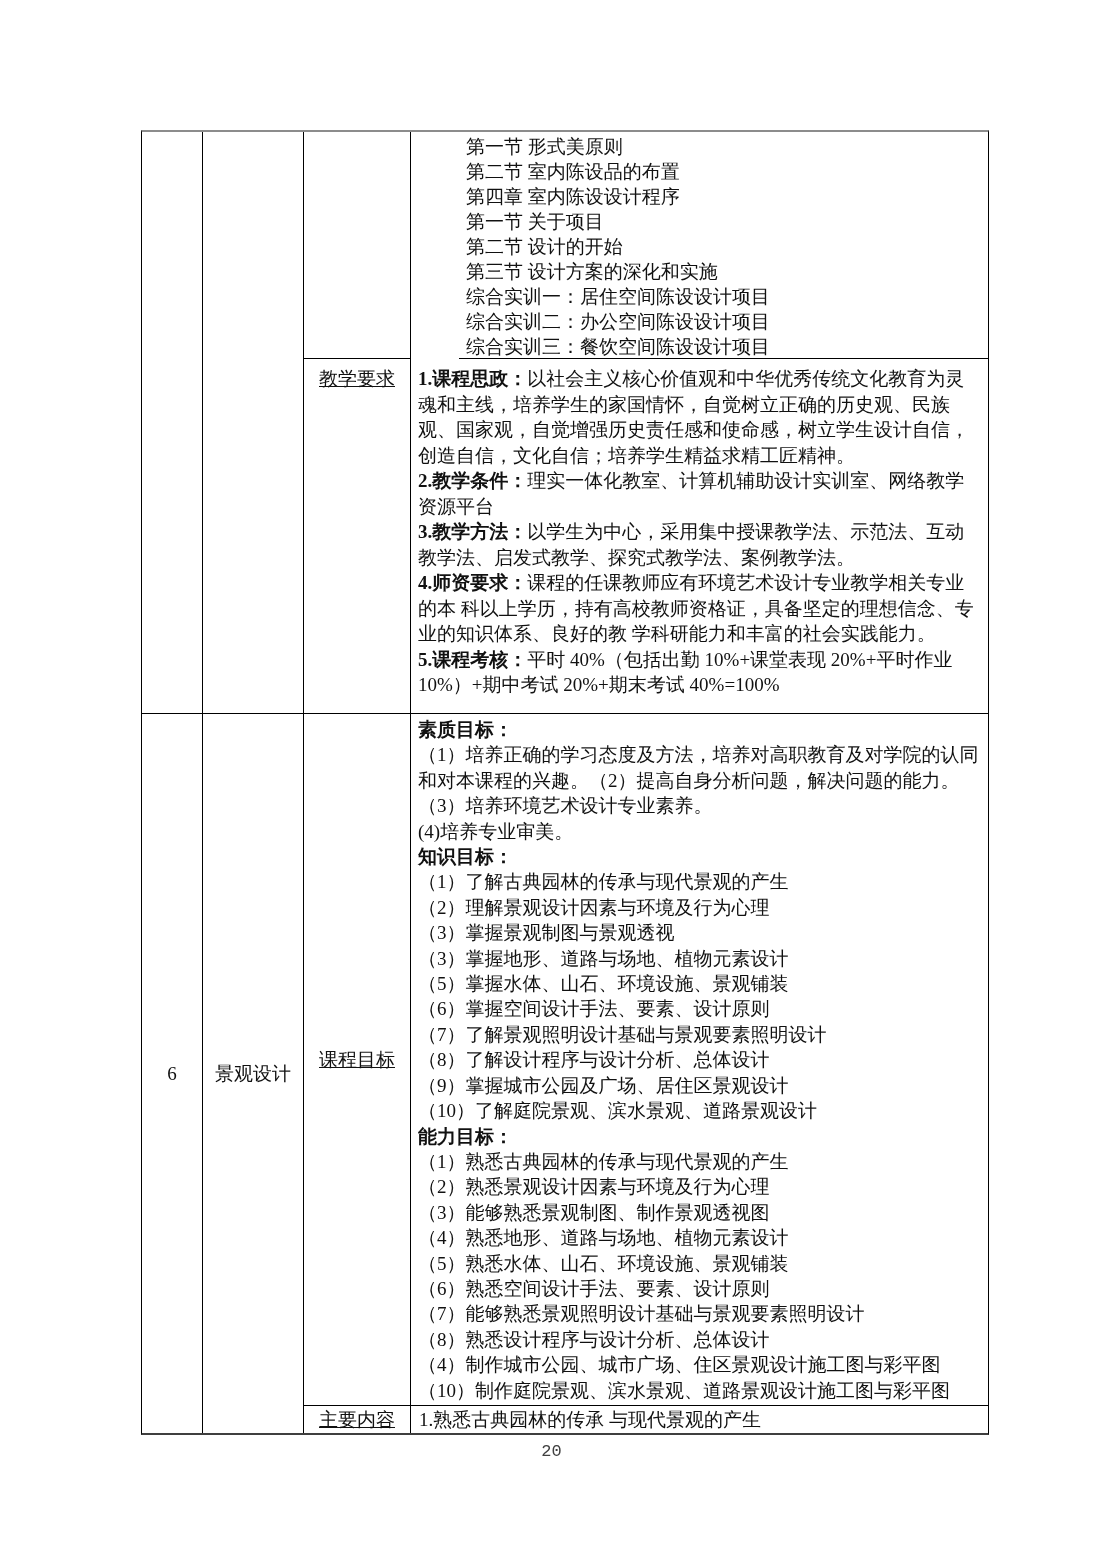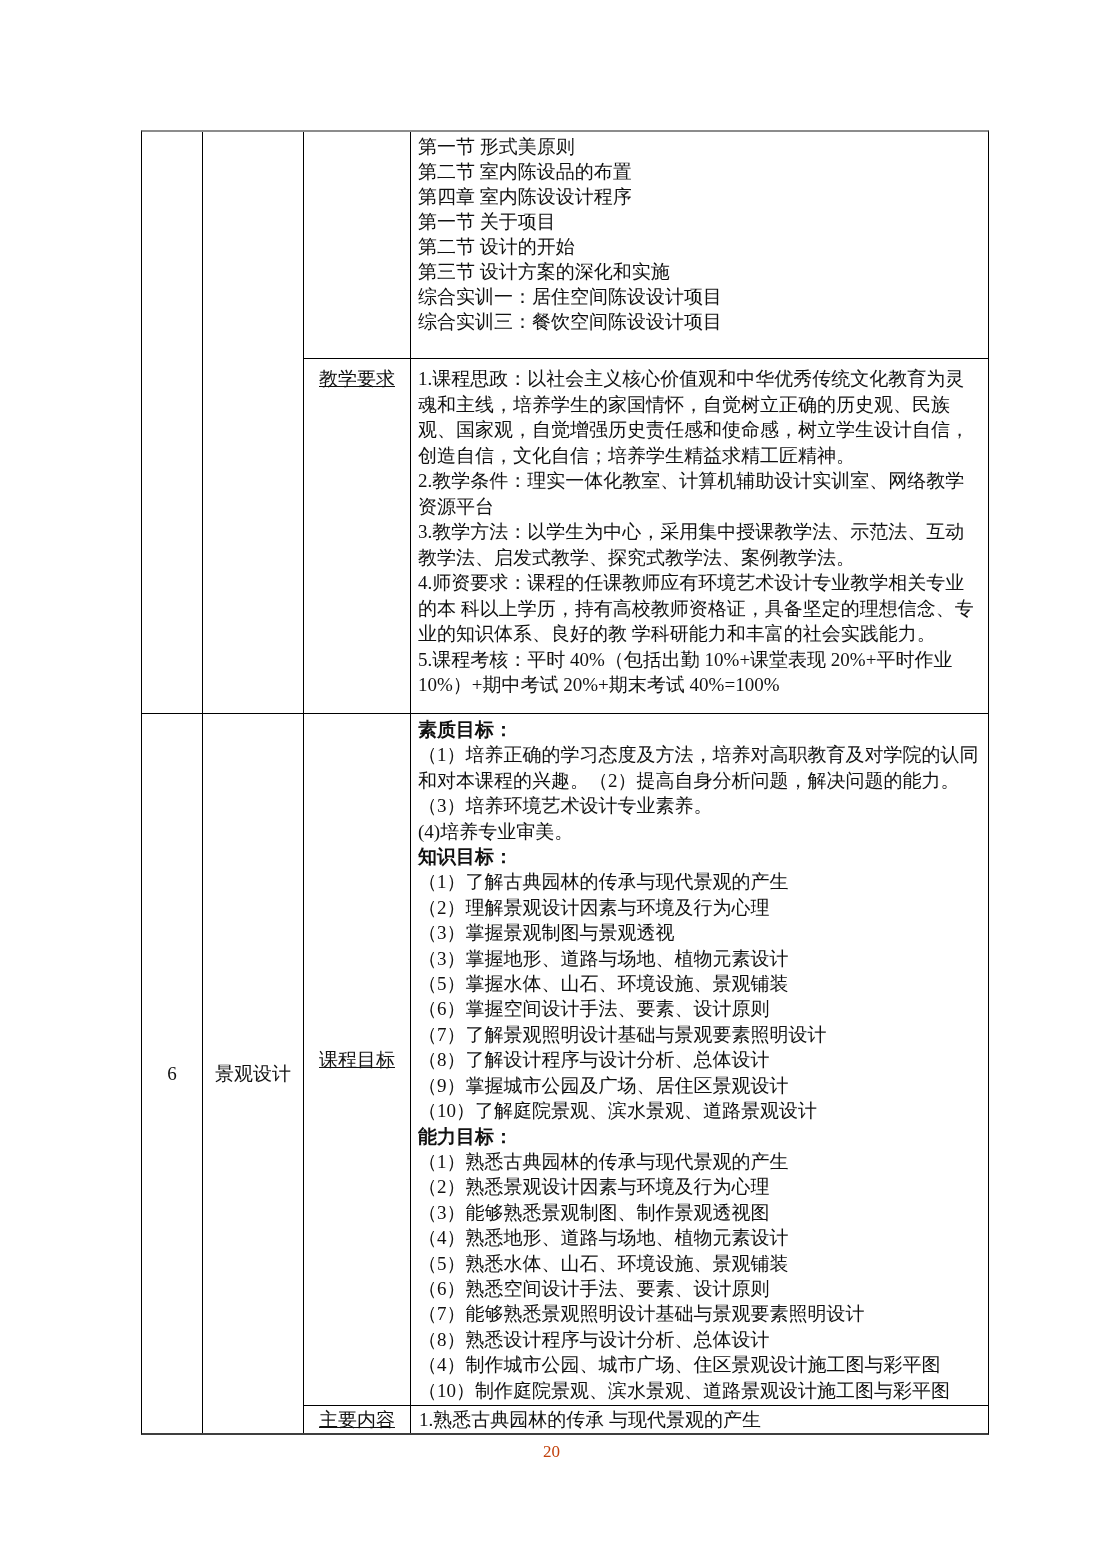--- a/index.html
+++ b/index.html
@@ -52,61 +52,62 @@
     text-decoration: underline;
   }
   .label-top    { align-items: flex-start; padding-top: 7px; }
   .label-middle { align-items: center; }
 
   .chapters-cell { padding: 2px 6px 0 7px; }
   .chapters-cell .line { line-height: 25px; white-space: nowrap; }
 
   .req-cell { padding: 7px 8px 0 7px; }
   .req-cell p { line-height: 25.5px; text-align: left; }
-  .req-cell b { font-weight: normal; }
+  .req-cell b { font-weight: bold; }
 
   .obj-cell { padding: 3px 8px 0 7px; }
   .obj-cell .line, .obj-cell .heading { line-height: 25.4px; }
   .obj-cell .heading { font-weight: bold; }
 
   .main-content-cell {
     display: flex;
     align-items: center;
     padding-left: 8px;
     white-space: nowrap;
   }
 
   .page-number {
     position: absolute;
     left: 0;
     top: 1442px;
     width: 100%;
     text-align: center;
-    font-family: Liberation Serif, serif;
+    font-family: Liberation Mono, monospace;
     font-size: 17px;
-    color: #c2410c;
+    color: #404040;
   }
 </style>
 </head>
 <body>
 
 <div class="doc-table">
 
   <div class="cell seq-cell-1 br bb"></div>
   <div class="cell course-cell-1 br bb"></div>
 
   <div class="cell label-cell br bb" style="grid-column:3; grid-row:1;"></div>
-  <div class="cell chapters-cell bb" style="grid-column:4; grid-row:1;">
+  <div class="cell chapters-cell bb" style="grid-column:4; grid-row:1;margin-left:48px;">
     <div class="line">第一节 形式美原则</div>
     <div class="line">第二节 室内陈设品的布置</div>
     <div class="line">第四章 室内陈设设计程序</div>
     <div class="line">第一节 关于项目</div>
     <div class="line">第二节 设计的开始</div>
     <div class="line">第三节 设计方案的深化和实施</div>
     <div class="line">综合实训一：居住空间陈设设计项目</div>
+    <div class="line">综合实训二：办公空间陈设设计项目</div>
     <div class="line">综合实训三：餐饮空间陈设设计项目</div>
   </div>
 
   <div class="cell label-cell label-top br bb" style="grid-column:3; grid-row:2;">
     <span>教学要求</span>
   </div>
   <div class="cell req-cell bb" style="grid-column:4; grid-row:2;">
     <p><b>1.课程思政：</b><span>以社会主义核心价值观和中华优秀传统文化教育为灵魂和主线，培养学生的家国情怀，自觉树立正确的历史观、民族观、国家观，自觉增强历史责任感和使命感，树立学生设计自信，创造自信，文化自信；培养学生精益求精工匠精神。</span></p>
     <p><b>2.教学条件：</b><span>理实一体化教室、计算机辅助设计实训室、网络教学资源平台</span></p>
     <p><b>3.教学方法：</b><span>以学生为中心，采用集中授课教学法、示范法、互动教学法、启发式教学、探究式教学法、案例教学法。</span></p>

